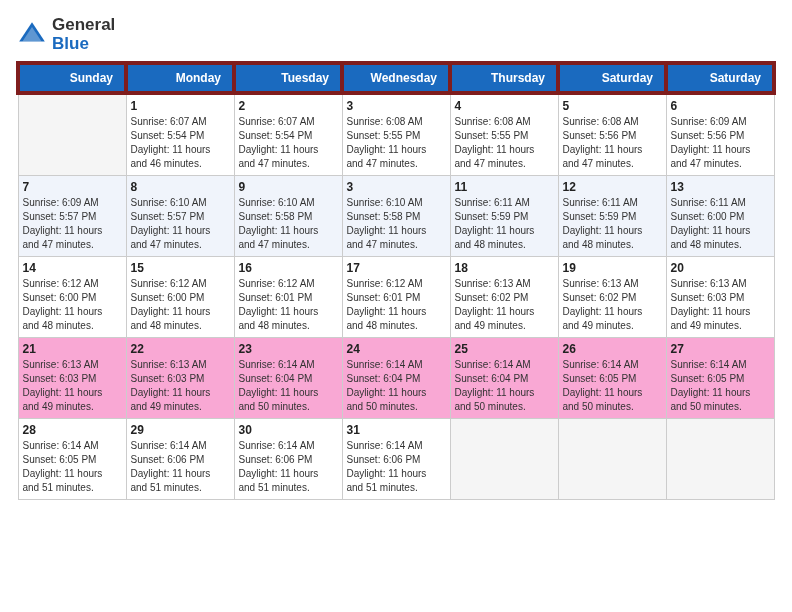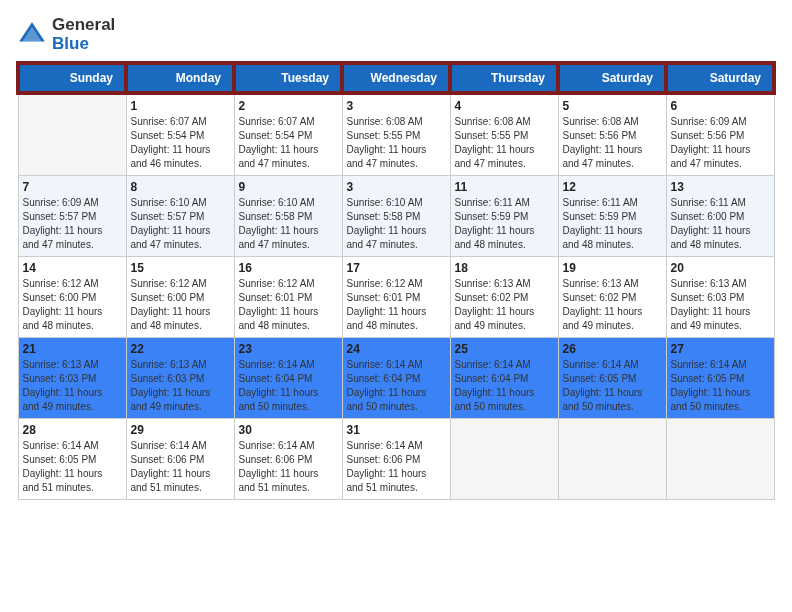--- a/index.html
+++ b/index.html
@@ -259,21 +259,21 @@
 and 49 minutes.</div>
         </td>
         <td>
           <span class="day-number">20</span>
           <div class="day-info" style="white-space: pre-line;">Sunrise: 6:13 AM
 Sunset: 6:03 PM
 Daylight: 11 hours
 and 49 minutes.</div>
         </td>
       </tr>
-      <tr style="background: #3b82f6;">
+      <tr style="background: #f9a8d4;">
         <td>
           <span class="day-number">21</span>
           <div class="day-info" style="white-space: pre-line;">Sunrise: 6:13 AM
 Sunset: 6:03 PM
 Daylight: 11 hours
 and 49 minutes.</div>
         </td>
         <td>
           <span class="day-number">22</span>
           <div class="day-info" style="white-space: pre-line;">Sunrise: 6:13 AM

